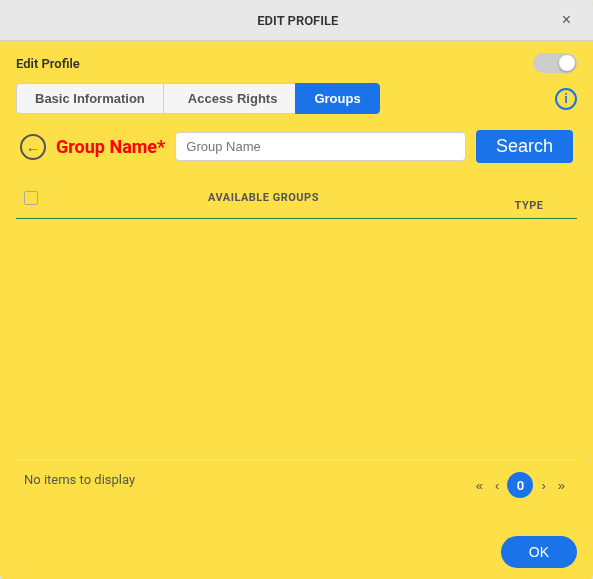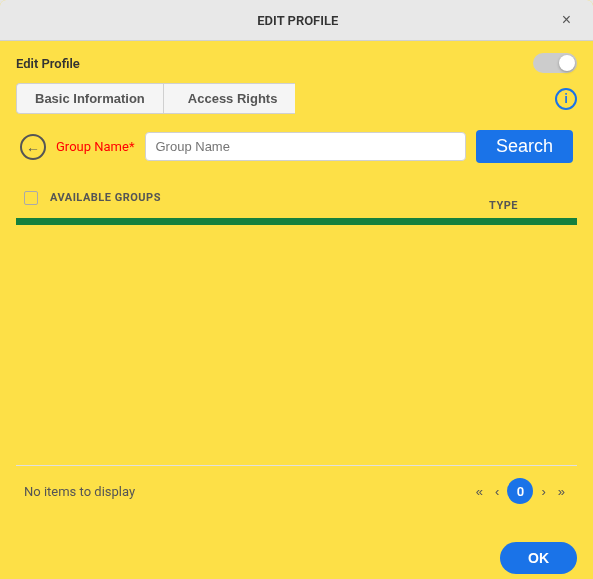--- a/index.html
+++ b/index.html
@@ -133,23 +133,24 @@
       background: none;
       cursor: pointer;
       display: flex;
       align-items: center;
       justify-content: center;
       color: #555;
       font-size: 14px;
       flex-shrink: 0;
     }
     .group-name-label {
-      font-size: 13px;
+      font-size: 18px;
       color: #333;
       white-space: nowrap;
+      font-weight: bold;
     }
     .group-name-label span {
       color: red;
     }
     .group-name-input {
       flex: 1;
       padding: 6px 10px;
       border: 1px solid #d0d0d0;
       border-radius: 4px;
       font-size: 13px;
@@ -163,22 +164,23 @@
       border: none;
       border-radius: 4px;
       font-size: 18px;
       cursor: pointer;
       white-space: nowrap;
     }
     .table-header {
       display: flex;
       align-items: center;
       padding: 6px 8px;
-      border-bottom: 7px solid #15803d;
+      border-bottom: 1px solid #15803d;
       gap: 12px;
+      text-align: center;
     }
     .checkbox {
       width: 14px;
       height: 14px;
       border: 1px solid #aaa;
       border-radius: 2px;
       cursor: pointer;
       flex-shrink: 0;
     }
     .col-header {
@@ -188,21 +190,21 @@
       text-transform: uppercase;
       letter-spacing: 0.5px;
     }
     .col-available { flex: 1; }
     .col-type { width: 80px; margin-top: 16px; }
     .table-body {
       min-height: 240px;
     }
     .pagination-row {
       display: flex;
-      align-items: center;
+      align-items: flex-start;
       justify-content: space-between;
       padding: 12px 8px;
       border-top: 1px solid #e0e0e0;
     }
     .no-items-text {
       font-size: 13px;
       color: #555;
     }
     .pagination-controls {
       display: flex;
@@ -235,21 +237,21 @@
       justify-content: flex-end;
       padding: 10px 16px 12px;
     }
     .ok-btn {
       padding: 8px 28px;
       background: #1a73e8;
       color: #fff;
       border: none;
       border-radius: 20px;
       font-size: 14px;
-      font-weight: 700;
+      font-weight: 400;
       cursor: pointer;
     }
   </style>
 </head>
 <body>
 
 <div class="modal">
 
   <div class="modal-header">
     <div style="width:24px;"></div>
@@ -260,20 +262,21 @@
   <div class="modal-body">
 
     <div class="edit-profile-label">
       <span>Edit Profile</span>
       <div class="toggle-switch"></div>
     </div>
 
     <div class="tabs">
       <button class="tab">Basic Information</button>
       <button class="tab">Access Rights</button>
+      <button class="tab active">Groups</button>
       <div class="info-icon-wrap">
         <div class="info-icon">i</div>
       </div>
     </div>
 
     <div class="search-row">
       <button class="back-btn">
         <span>←</span>
       </button>
       <label class="group-name-label">

